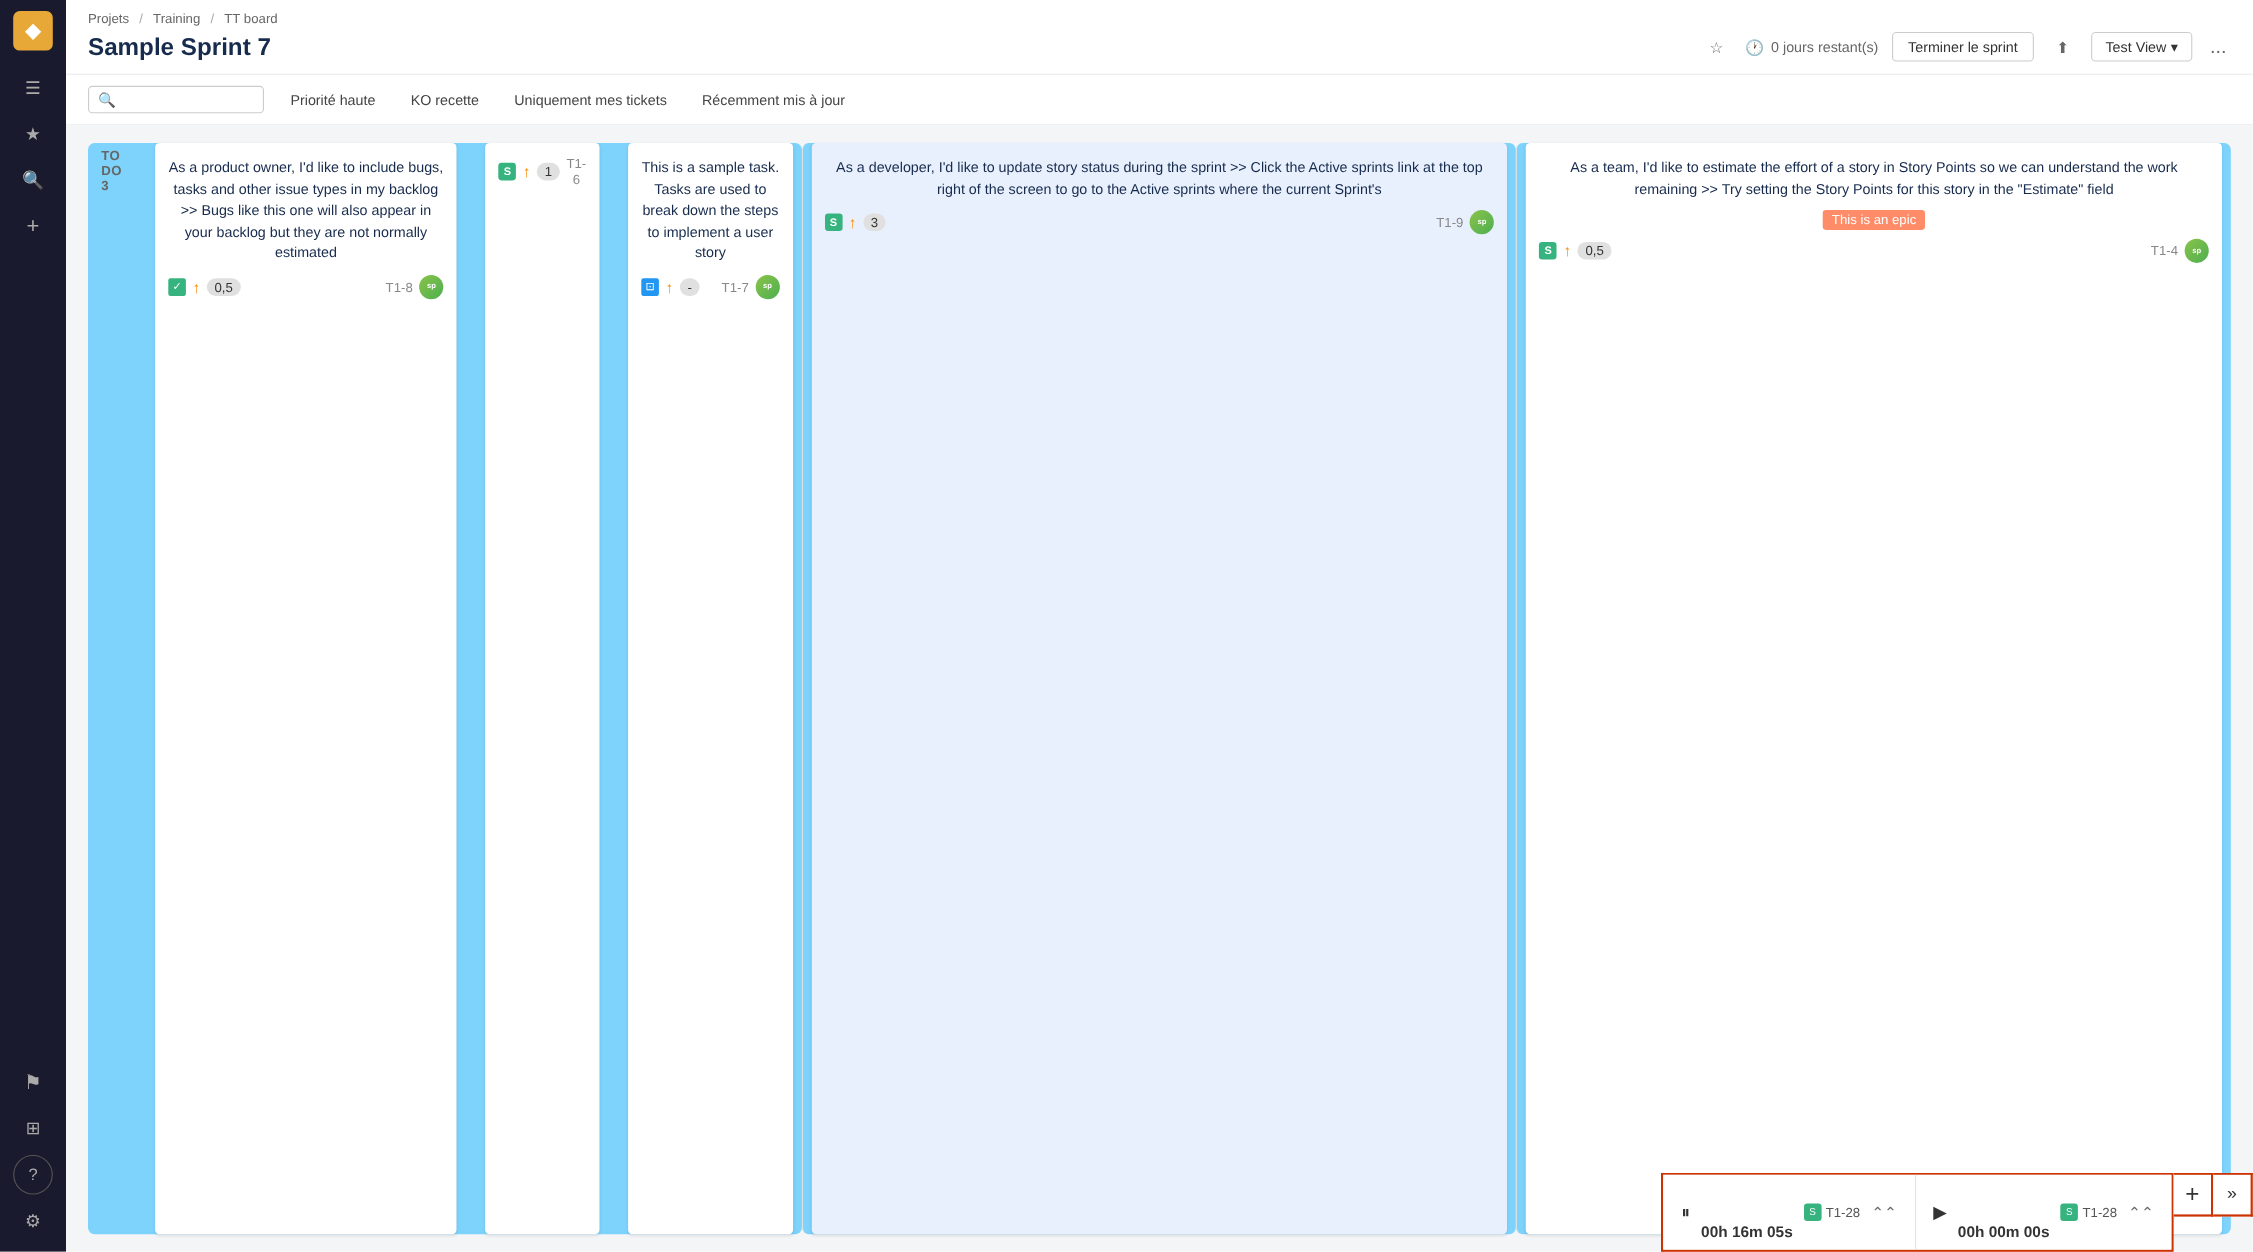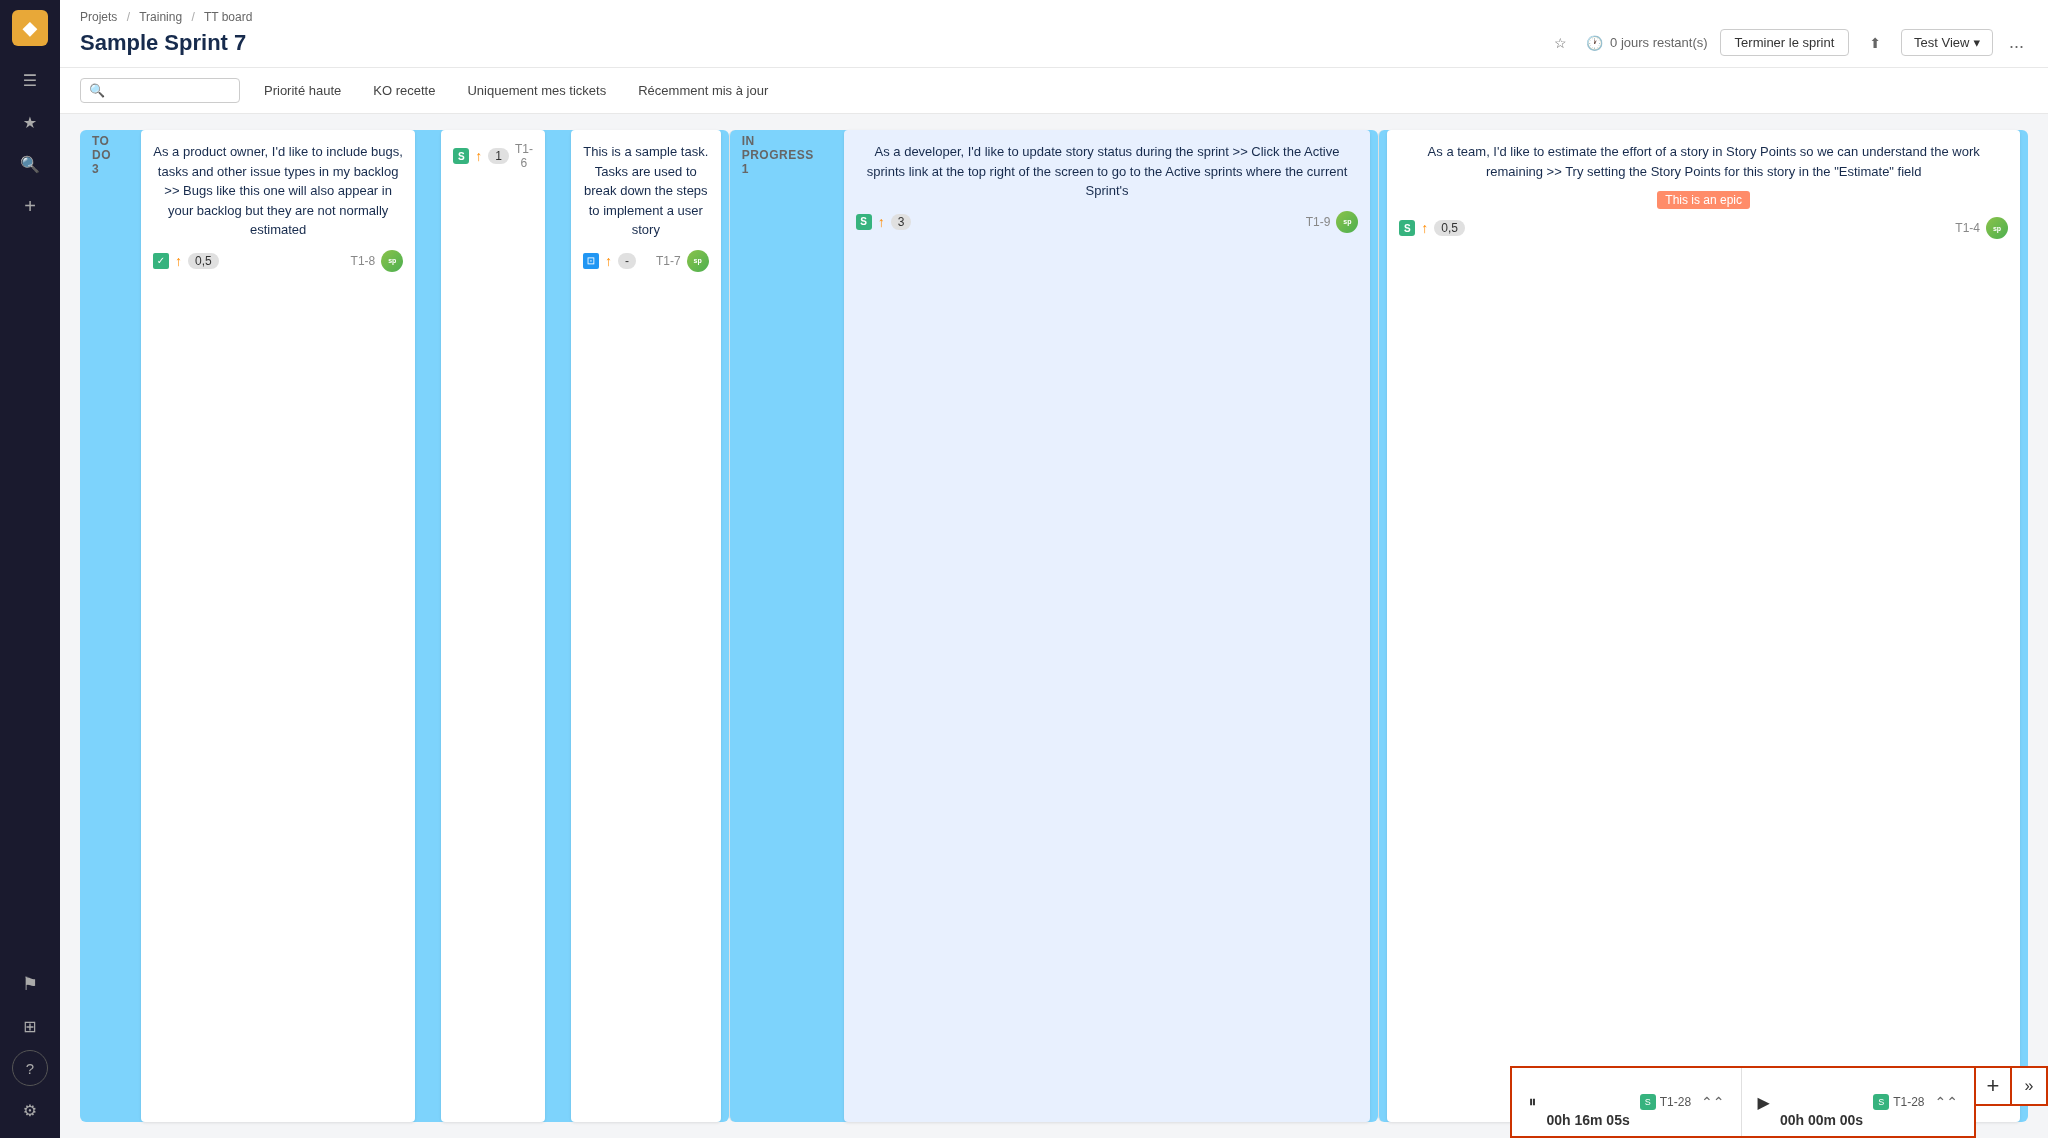--- a/index.html
+++ b/index.html
@@ -440,21 +440,20 @@
           </div>
           <div class="card-footer-right">
             <span>T1-7</span>
             <div class="sprint-avatar-img" style="background: linear-gradient(135deg,#8bc34a,#4caf50); font-size:7px;">sp</div>
           </div>
         </div>
       </div>
     </div>
 
     <div class="column">
-      <div class="column-header">IN PROGRESS  1</div>
 
       <div class="card card-in-progress">
         <div class="card-text">As a developer, I'd like to update story status during the sprint &gt;&gt; Click the Active sprints link at the top right of the screen to go to the Active sprints where the current Sprint's</div>
         <div class="card-footer">
           <div class="card-footer-left">
             <span class="icon-story">S</span>
             <span class="priority-up">↑</span>
             <span class="estimate-badge">3</span>
           </div>
           <div class="card-footer-right">

